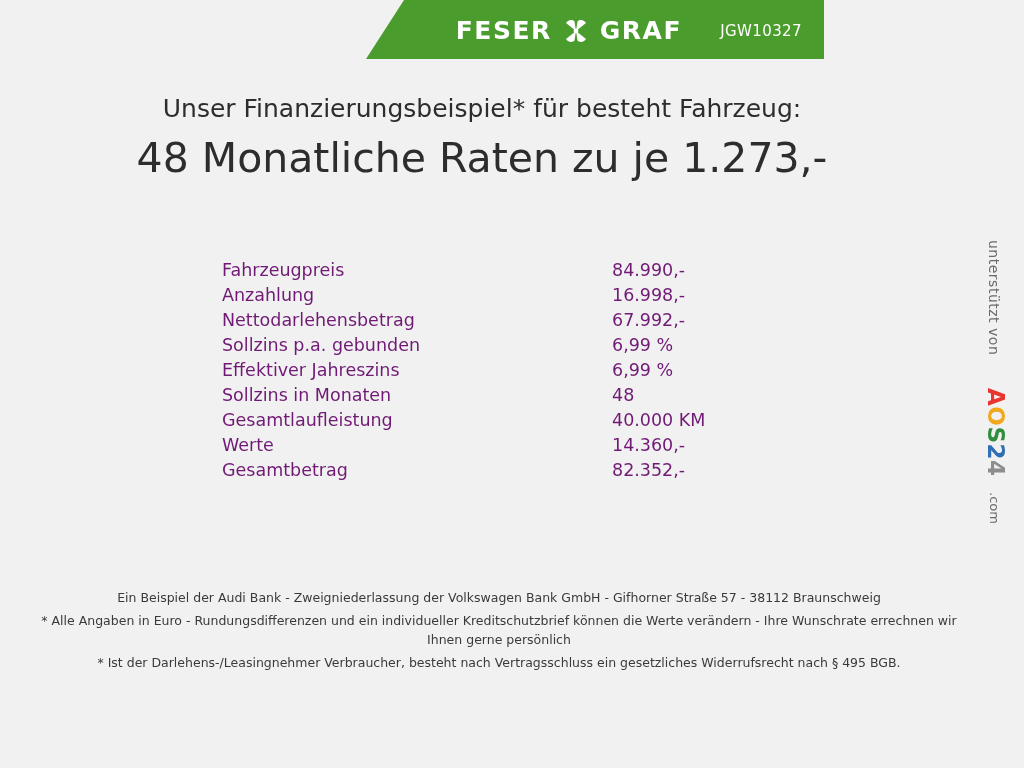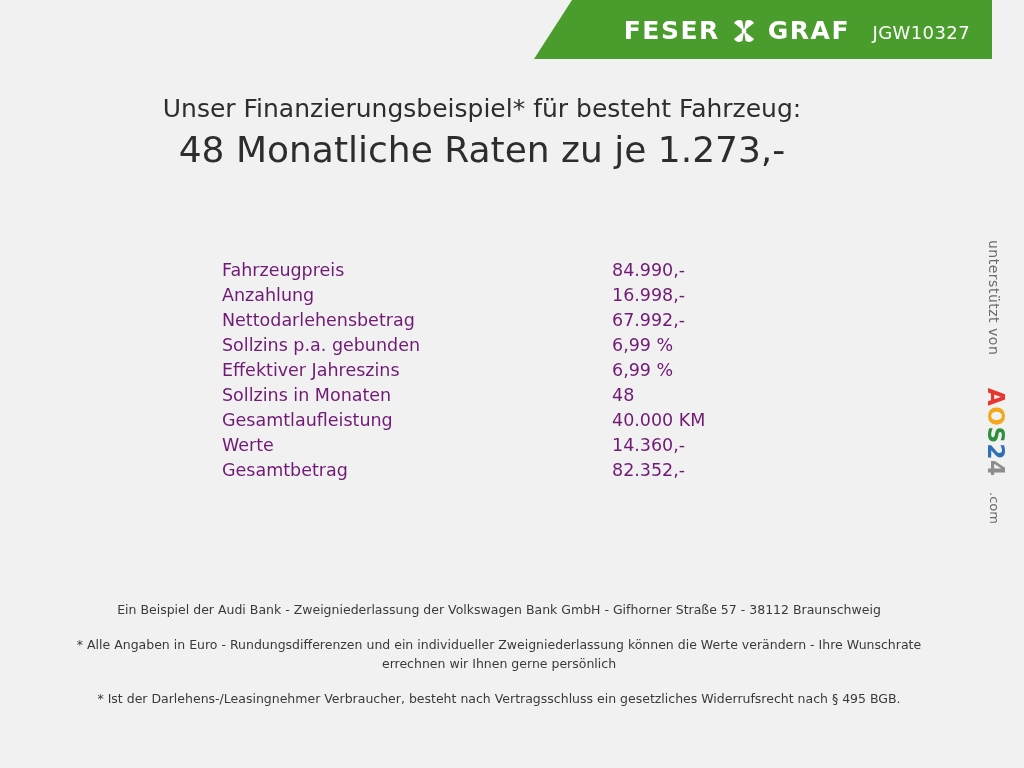--- a/index.html
+++ b/index.html
@@ -13,23 +13,22 @@
     font-family: "DejaVu Sans", sans-serif;
     overflow: hidden;
     position: relative;
   }
 
   
   .header {
     position: absolute;
     top: 0;
     left: 0;
-    width: 952px;
+    width: 824px;
     height: 59px;
-    margin-left: 40px;
   }
   .header-band {
     position: absolute;
     top: 0;
     right: 0;
     width: 420px;
     height: 59px;
     background: #4a9d2d;
   }
   
@@ -60,43 +59,43 @@
     width: 26px;
     height: 26px;
     position: relative;
   }
   .brand-mark svg { display: block; }
   .dealer-id {
     position: absolute;
     top: 22px;
     right: 22px;
     color: #ffffff;
-    font-size: 18px;
+    font-size: 15px;
     letter-spacing: 0.4px;
   }
 
   
   .title-block {
     position: absolute;
     top: 92px;
     left: 0;
     width: 964px;
     text-align: center;
     color: #2d2d2d;
   }
   .title-main {
     font-size: 25px;
     line-height: 34px;
     font-weight: normal;
   }
   .title-sub {
-    font-size: 36px;
+    font-size: 41px;
     line-height: 44px;
     font-weight: normal;
-    margin-top: 2px;
+    margin-top: 10px;
   }
 
   
   .finance-table {
     position: absolute;
     top: 258px;
     left: 222px;
     color: #701a75;
     font-size: 17.5px;
     line-height: 25px;
@@ -161,21 +160,21 @@
   .footnotes {
     position: absolute;
     top: 584px;
     left: 34px;
     width: 930px;
     text-align: center;
     color: #3a3a3a;
     font-size: 12.5px;
     line-height: 19px;
   }
-  .footnotes p { margin: 16px; }
+  .footnotes p { margin: 4px; }
 </style>
 </head>
 <body>
 
 <div class="header">
   <div class="header-band"></div>
 
   <div class="brand">
     <span>FESER</span>
     <span class="brand-mark">
@@ -244,15 +243,15 @@
 <div class="side-brand">
   <div class="side-vert">unterstützt von</div>
   <div class="side-logo">
     <span class="c1">A</span><span class="c2">O</span><span class="c3">S</span><span class="c4">2</span><span class="c5">4</span>
   </div>
   <div class="side-dom">.com</div>
 </div>
 
 <div class="footnotes">
   <p>Ein Beispiel der Audi Bank - Zweigniederlassung der Volkswagen Bank GmbH - Gifhorner Straße 57 - 38112 Braunschweig</p>
-  <p>* Alle Angaben in Euro - Rundungsdifferenzen und ein individueller Zweigniederlassung können die Werte verändern - Ihre Wunschrate errechnen wir Ihnen gerne persönlich</p>
+  <p>* Alle Angaben in Euro - Rundungsdifferenzen und ein individueller Kreditschutzbrief können die Werte verändern - Ihre Wunschrate errechnen wir Ihnen gerne persönlich</p>
   <p>* Ist der Darlehens-/Leasingnehmer Verbraucher, besteht nach Vertragsschluss ein gesetzliches Widerrufsrecht nach § 495 BGB.</p>
 </div>
 
 </body></html>

